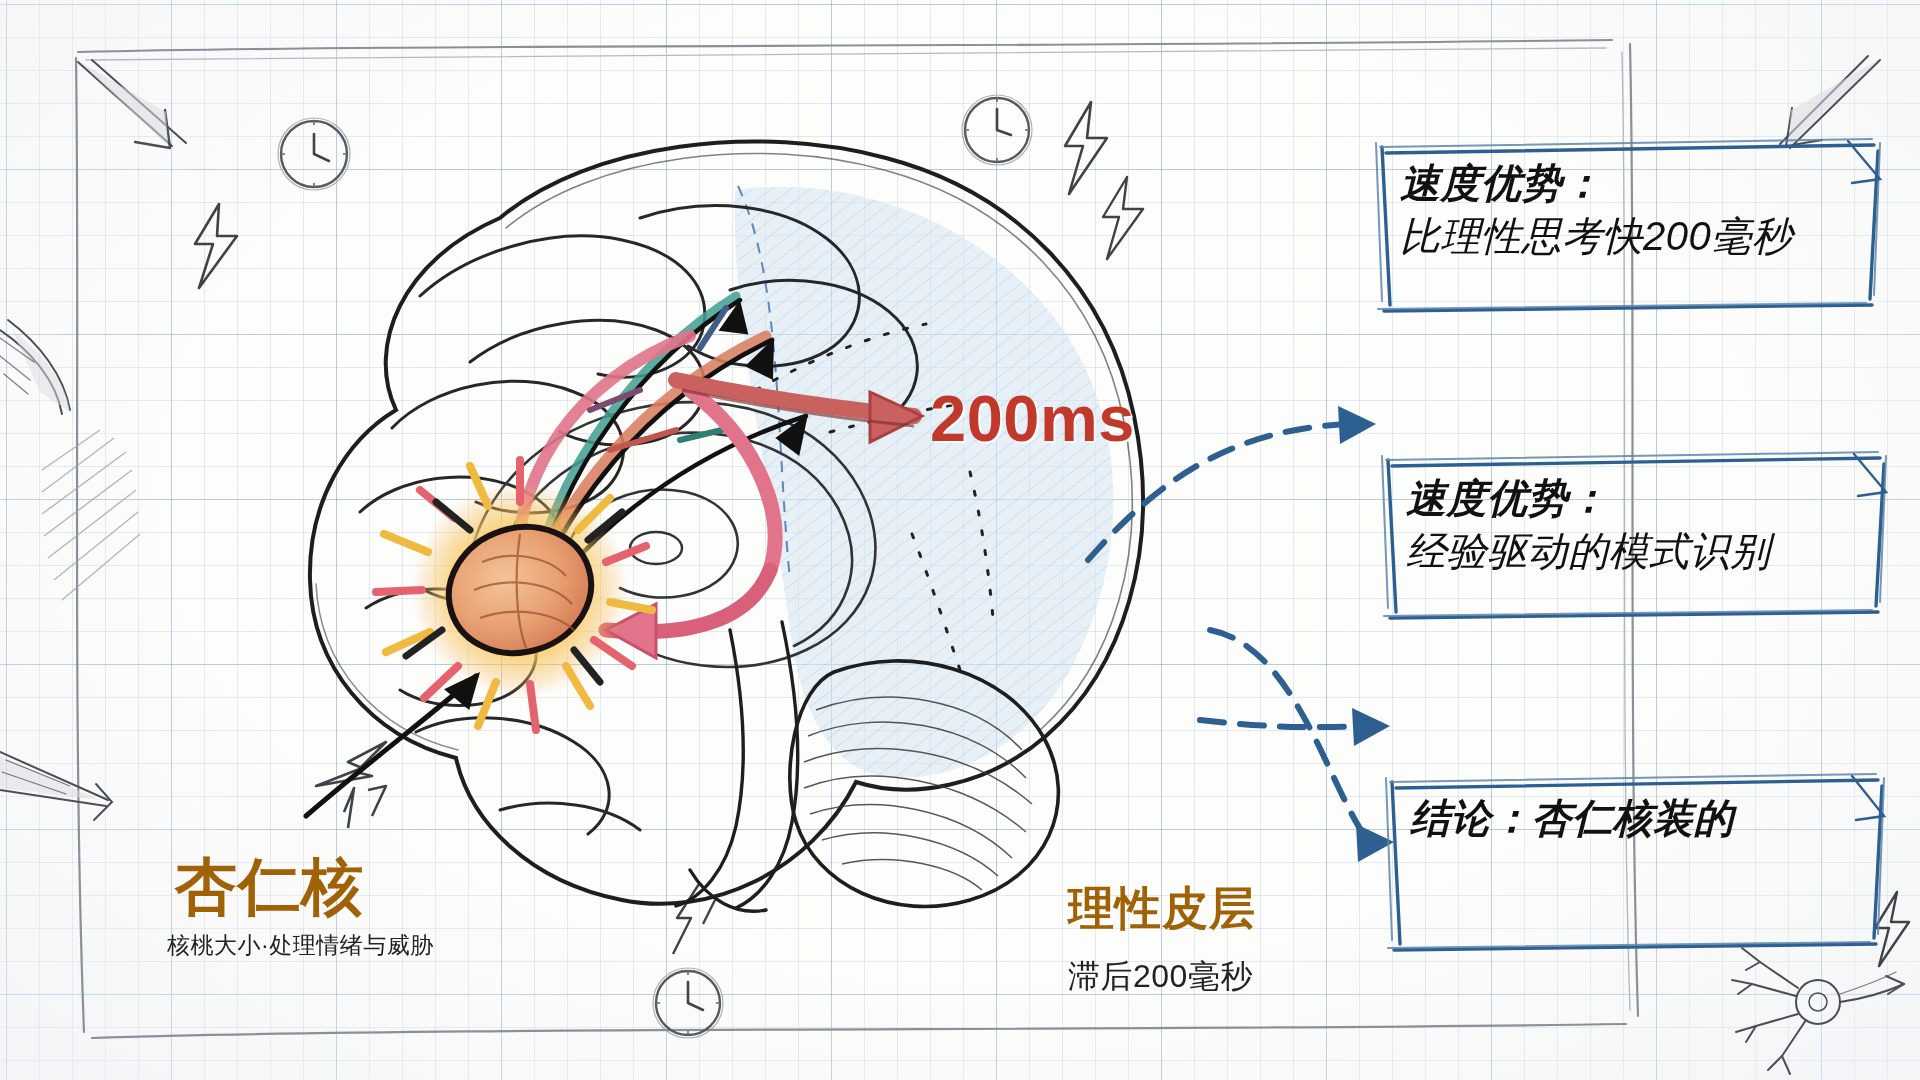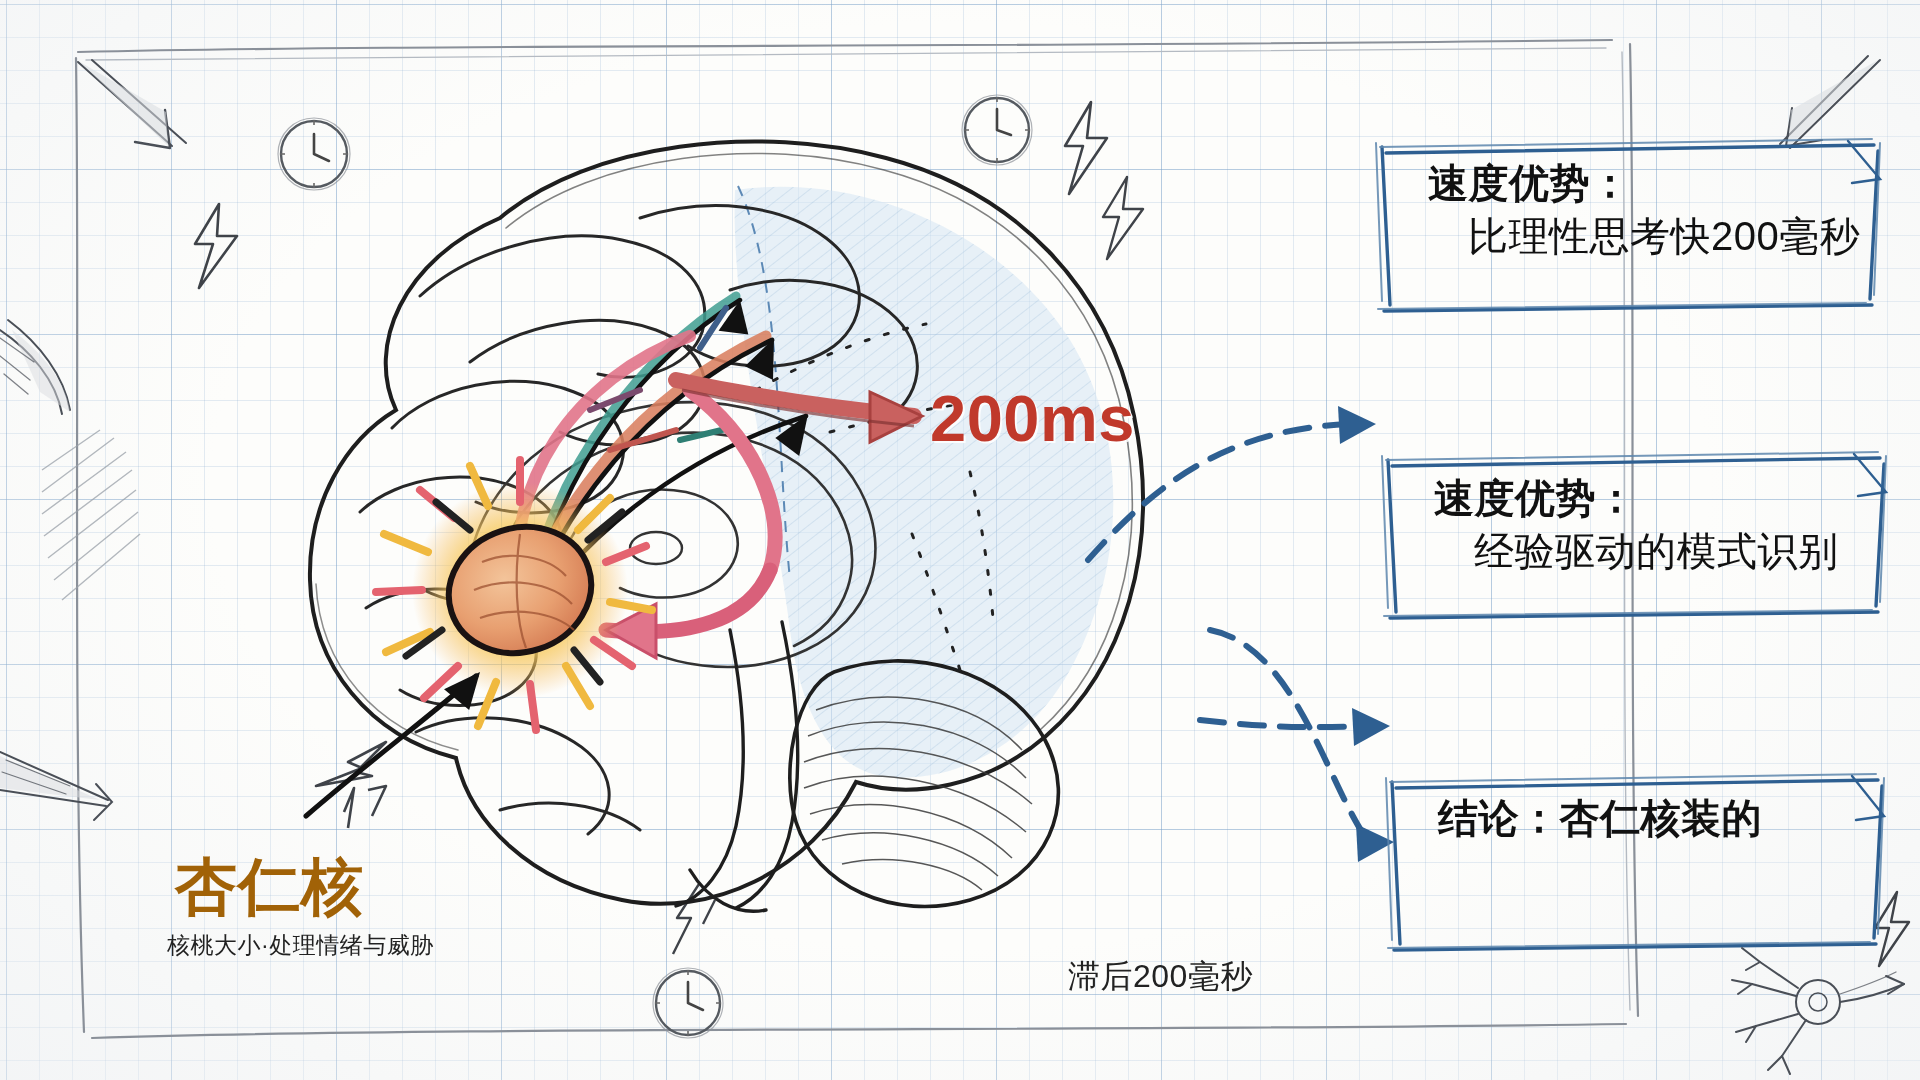--- a/index.html
+++ b/index.html
@@ -27,33 +27,34 @@
     background:radial-gradient(ellipse at 50% 45%, rgba(255,255,255,0) 55%, rgba(235,238,242,.55) 100%);
     pointer-events:none;
   }
   
   .page-border{position:absolute;left:0;top:0;width:1920px;height:1080px;pointer-events:none;}
 
   
   .callout{
     position:absolute;
     box-sizing:border-box;
-    padding:16px 26px 18px 48px;
+    padding:16px 26px 18px 20px;
     color:#111;
+    font-style:italic;
   }
   .callout .frame{position:absolute;left:-8px;top:-8px;width:calc(100% + 16px);height:calc(100% + 16px);pointer-events:none;}
   .callout .ct{
     position:relative;z-index:2;
     font-size:40px;font-weight:bold;line-height:1.22;letter-spacing:.5px;
     white-space:nowrap;
   }
   .callout .cb{
     position:relative;z-index:2;
     font-size:40px;font-weight:normal;line-height:1.22;letter-spacing:.5px;
-    white-space:nowrap;margin-top:4px;margin-left:40px;
+    white-space:nowrap;margin-top:4px;
   }
 
   #box1{left:1380px;top:143px;width:498px;height:160px;}
   #box2{left:1386px;top:458px;width:498px;height:152px;}
   #box3{left:1390px;top:778px;width:492px;height:164px;}
 
   
   .bigLabel{position:absolute;font-weight:bold;color:#a16207;letter-spacing:1px;}
   .subLabel{position:absolute;color:#222;letter-spacing:.5px;}
 
@@ -342,20 +343,21 @@
       <path class="nofill" stroke="#2e5f91" stroke-width="3.4" stroke-linecap="round" d="M14,18 L496,10 M500,16 L492,168 M494,174 L12,180 M18,174 L10,12"></path>
       <path class="nofill" stroke="#5d86ad" stroke-width="2" stroke-linecap="round" opacity=".85" d="M8,12 L494,4 M502,8 L496,164 M488,172 L6,178 M10,170 L4,8"></path>
       <path class="nofill" stroke="#2e5f91" stroke-width="2.4" stroke-linecap="round" d="M470,6 L502,46 L474,50"></path>
     </svg>
     <div class="ct">结论：杏仁核装的</div>
   </div>
 
   <div class="bigLabel" id="amygdala-title">杏仁核</div>
   <div class="subLabel" id="amygdala-sub">核桃大小·处理情绪与威胁</div>
 
+  <div class="bigLabel" id="cortex-title">理性皮层</div>
   <div class="subLabel" id="cortex-sub">滞后200毫秒</div>
 
   <div id="ms-label">200ms</div>
 
   <svg style="position:absolute;left:1690px;top:940px;width:220px;height:140px;" viewBox="0 0 220 140">
     <g class="nofill" stroke="#4a4f57" stroke-width="2" stroke-linecap="round">
       <circle cx="128" cy="62" r="22"></circle>
       <circle cx="128" cy="62" r="9" stroke-width="1.5"></circle>
       <path d="M108,48 L70,22 M106,56 L62,44 M108,74 L66,86 M116,80 L92,116"></path>
       <path d="M70,22 L52,8 M70,22 L56,30 M62,44 L42,40 M62,44 L48,54

